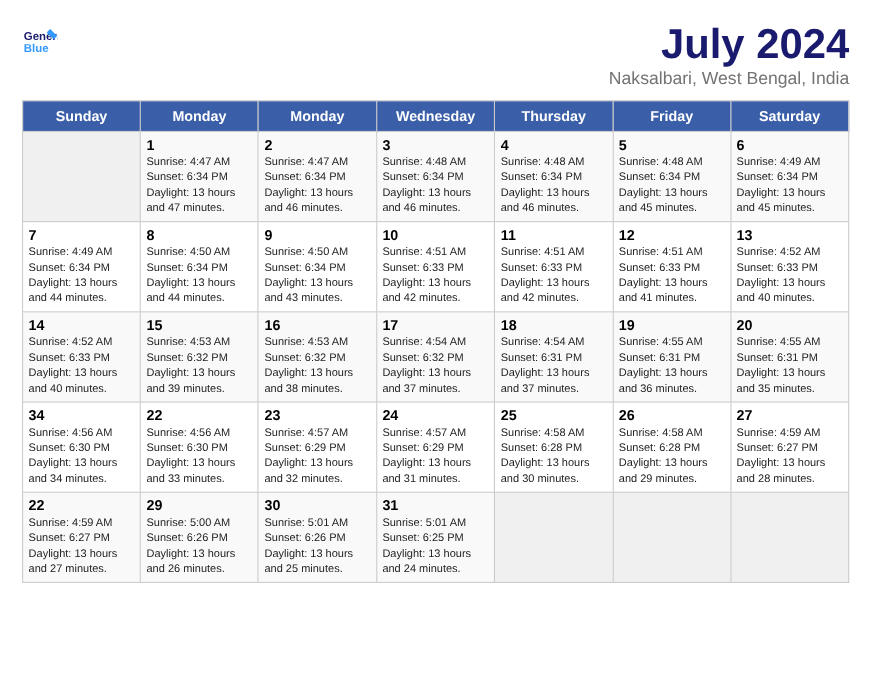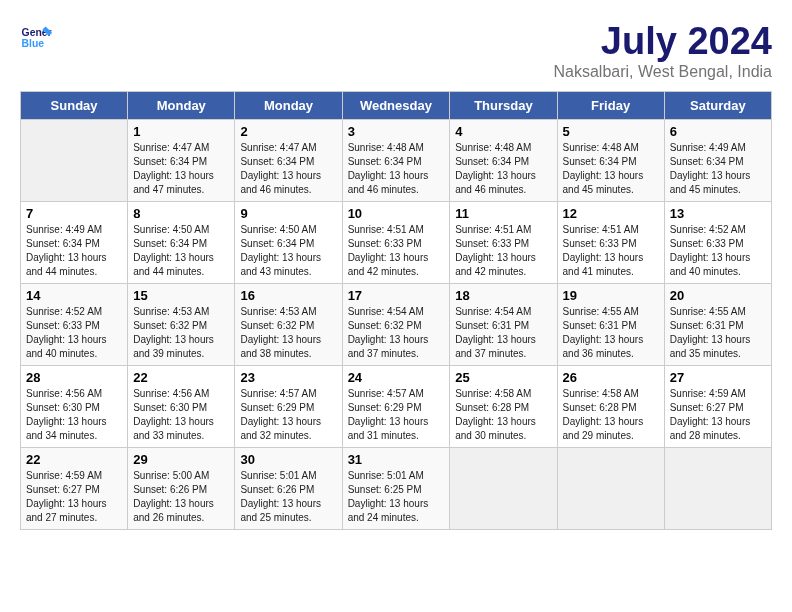--- a/index.html
+++ b/index.html
@@ -201,21 +201,21 @@
           <span class="day-num">19</span>
           <div class="cell-text">Sunrise: 4:55 AM<br>Sunset: 6:31 PM<br>Daylight: 13 hours and 36 minutes.</div>
         </td>
         <td>
           <span class="day-num">20</span>
           <div class="cell-text">Sunrise: 4:55 AM<br>Sunset: 6:31 PM<br>Daylight: 13 hours and 35 minutes.</div>
         </td>
       </tr>
       <tr>
         <td>
-          <span class="day-num">28</span>
+          <span class="day-num">34</span>
           <div class="cell-text">Sunrise: 4:56 AM<br>Sunset: 6:30 PM<br>Daylight: 13 hours and 34 minutes.</div>
         </td>
         <td>
           <span class="day-num">22</span>
           <div class="cell-text">Sunrise: 4:56 AM<br>Sunset: 6:30 PM<br>Daylight: 13 hours and 33 minutes.</div>
         </td>
         <td>
           <span class="day-num">23</span>
           <div class="cell-text">Sunrise: 4:57 AM<br>Sunset: 6:29 PM<br>Daylight: 13 hours and 32 minutes.</div>
         </td>

